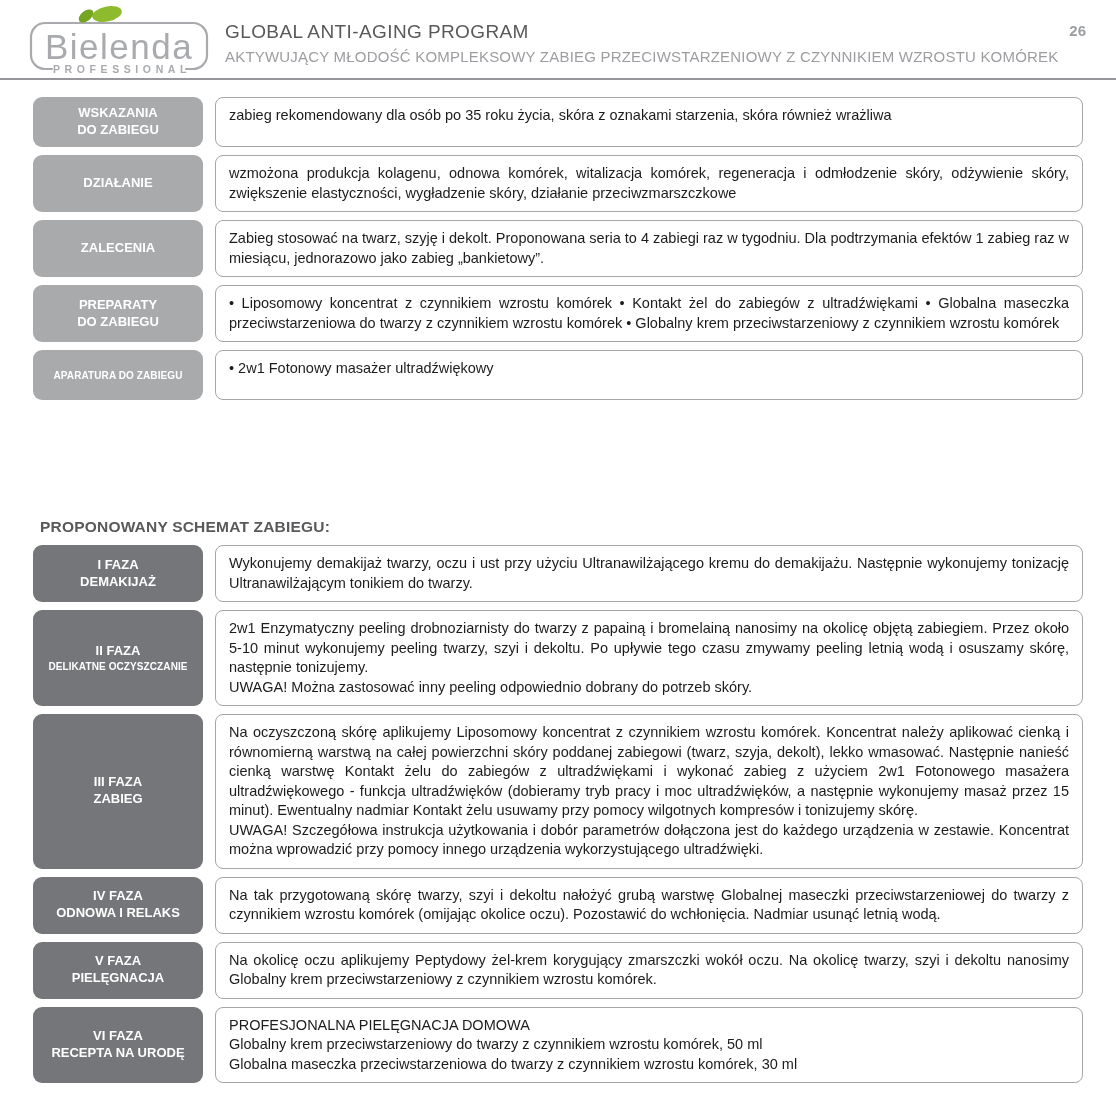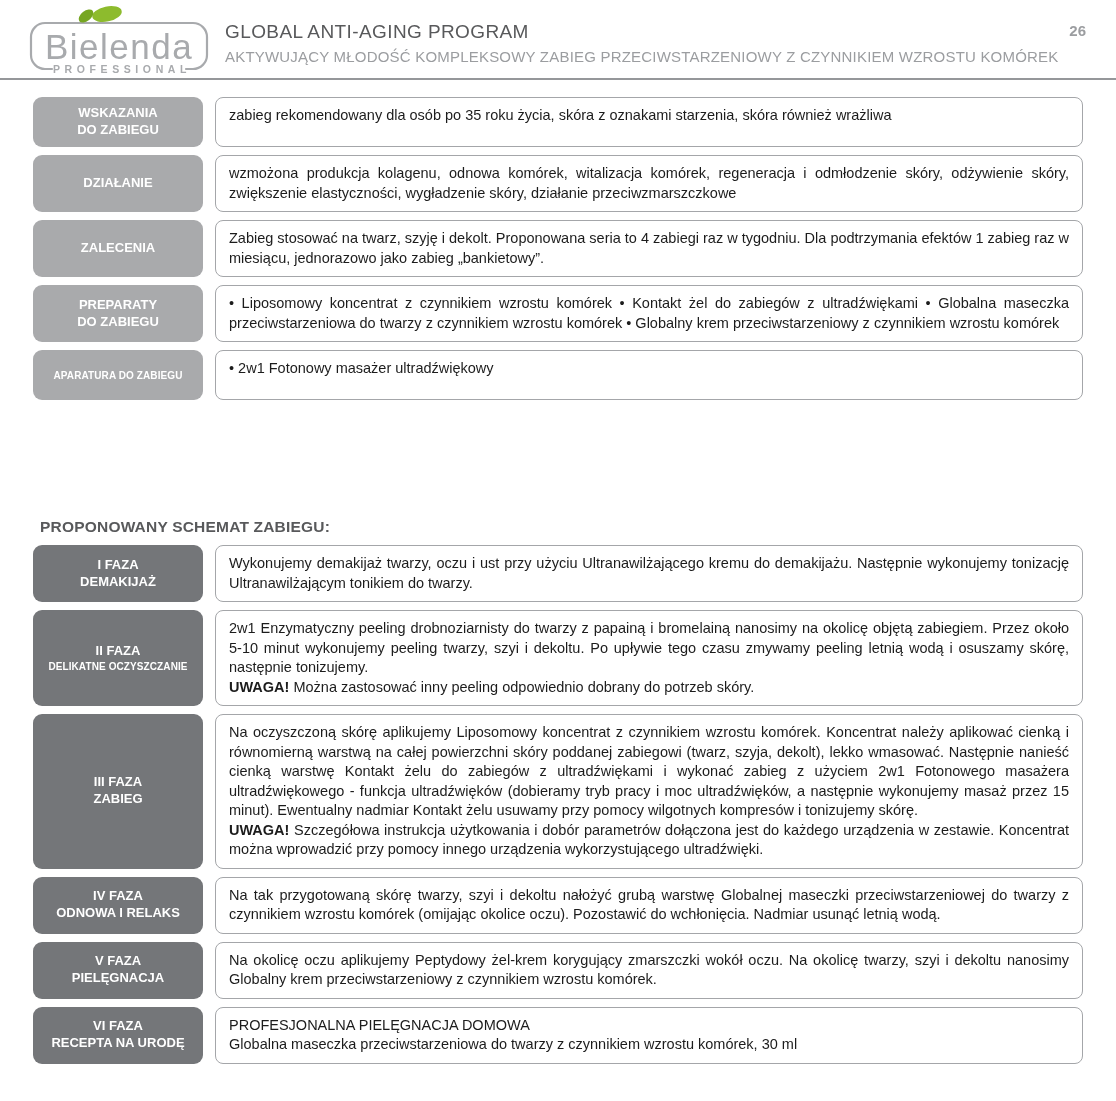--- a/index.html
+++ b/index.html
@@ -49,21 +49,21 @@
   .t-label .small-line { font-size: 10px; letter-spacing: 0.1px; }
   .t-content {
     flex: 1; box-sizing: border-box; background: #ffffff;
     border: 1px solid var(--border_gray, #a4a6a9); border-radius: 8px;
     padding: 8px 13px; min-height: 50px;
     display: flex; flex-direction: column; justify-content: flex-start;
     font-size: 14.5px; line-height: 1.345; text-align: justify;
     color: var(--text_dark, #1c1c1c);
   }
   .t-content p { margin: 0; }
-  .t-content b { font-weight: bold; margin-top: 44px; }
+  .t-content b { font-weight: normal; margin-top: 44px; }
 
   .section-heading {
     position: absolute; left: 40px; top: 518px;
     font-size: 15.5px; font-weight: bold; color: var(--title_gray, #58595b);
     letter-spacing: 0.2px;
   }
 
   
   .logo-brand {
     font-family: "Liberation Sans", "DejaVu Sans", sans-serif;
@@ -194,16 +194,17 @@
         <p><span>Na okolicę oczu aplikujemy Peptydowy żel-krem korygujący zmarszczki wokół oczu. Na okolicę twarzy, szyi i dekoltu nanosimy Globalny krem przeciwstarzeniowy z czynnikiem wzrostu komórek.</span></p>
       </div>
     </div>
     <div class="t-row">
       <div class="t-label">
         <span>VI FAZA</span>
         <span>RECEPTA NA URODĘ</span>
       </div>
       <div class="t-content">
         <p><span>PROFESJONALNA PIELĘGNACJA DOMOWA</span></p>
+        <p><span>Globalny krem przeciwstarzeniowy do twarzy z czynnikiem wzrostu komórek, 50 ml</span></p>
         <p><span>Globalna maseczka przeciwstarzeniowa do twarzy z czynnikiem wzrostu komórek, 30 ml</span></p>
       </div>
     </div>
   </div>
 
 </body></html>

